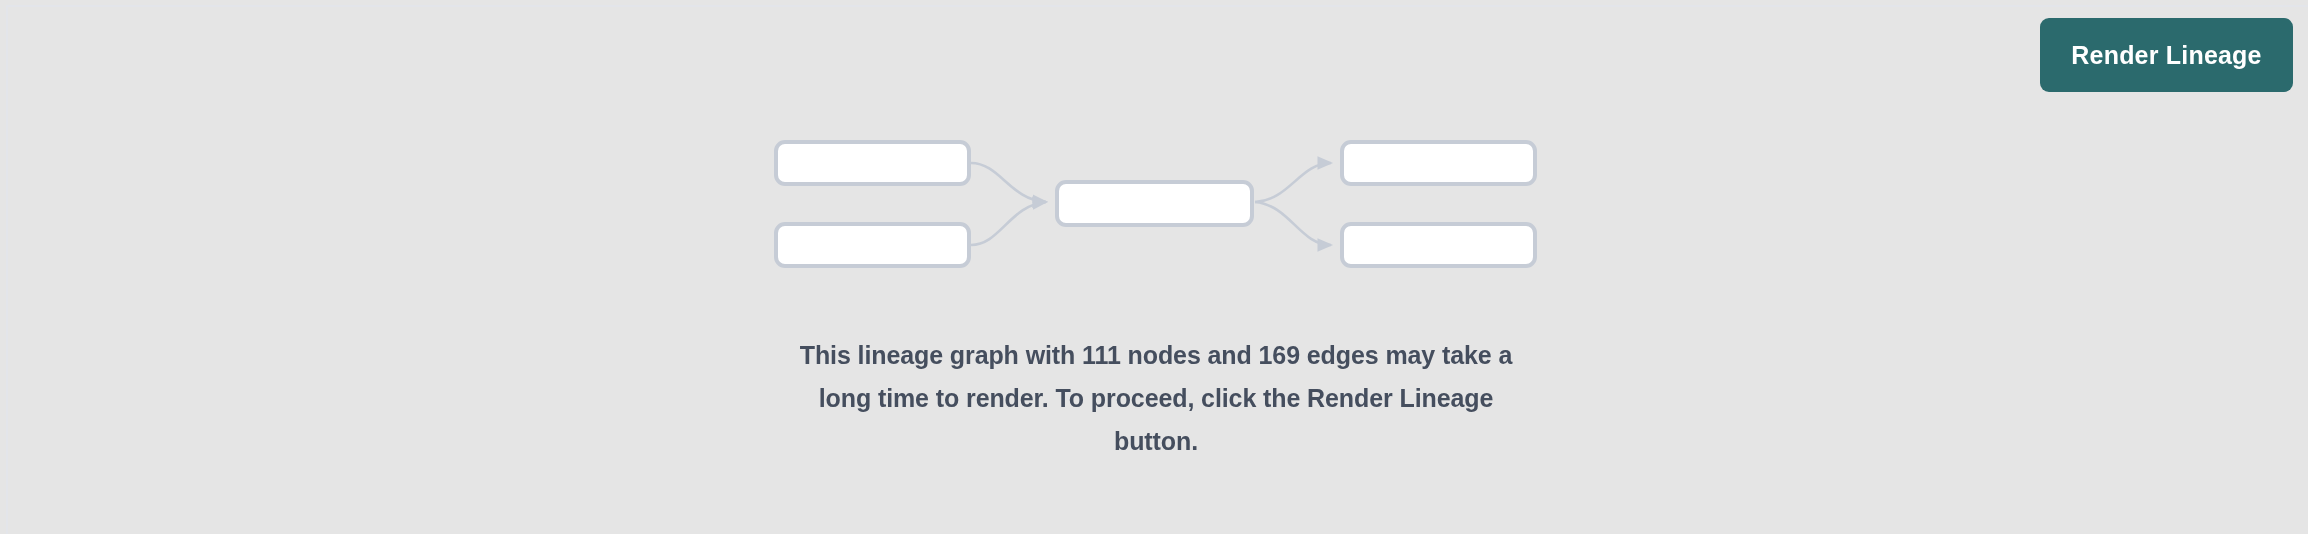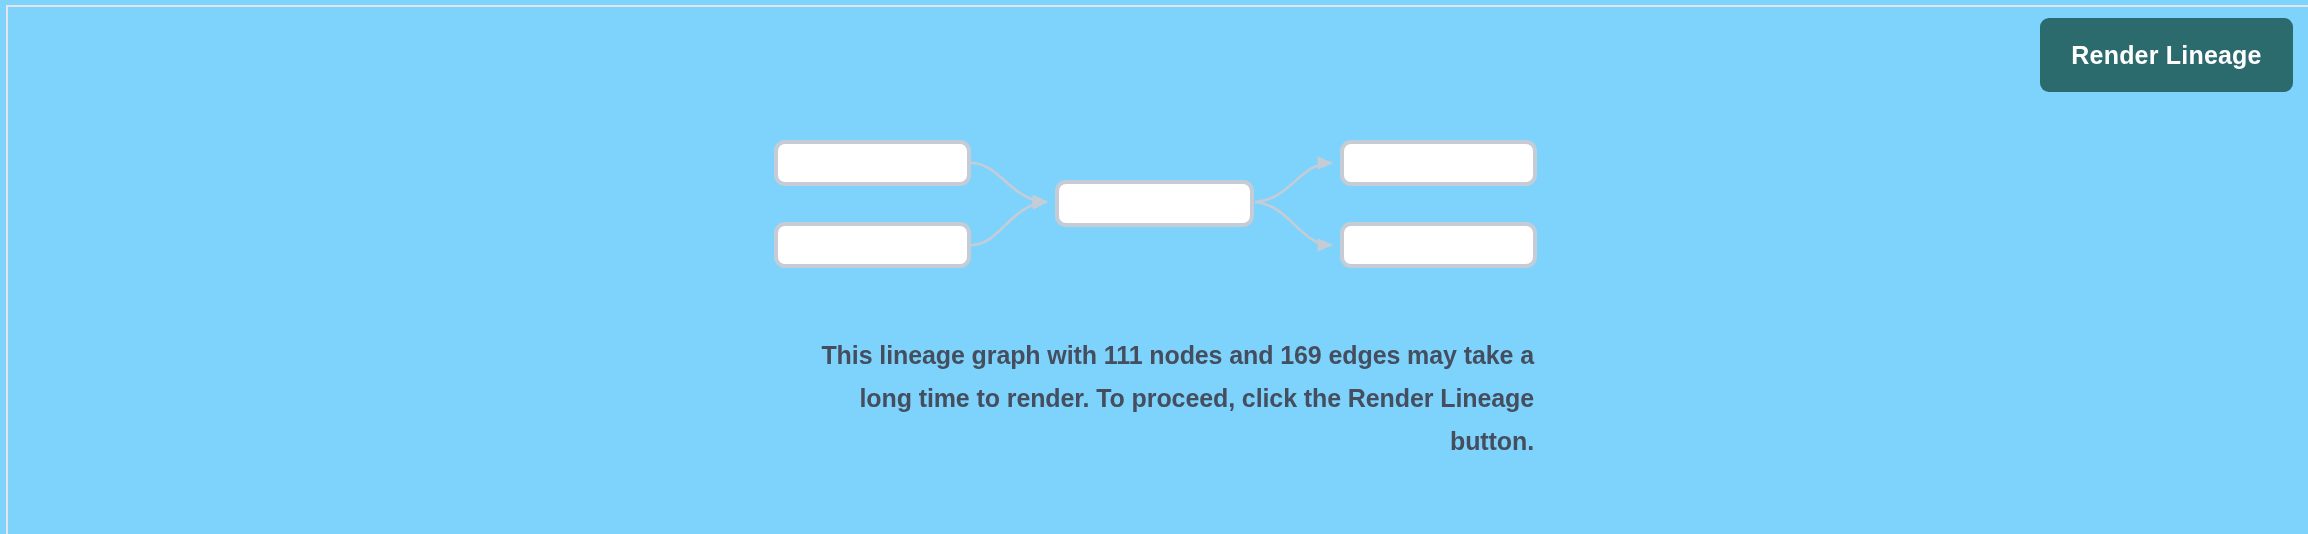--- a/index.html
+++ b/index.html
@@ -15,21 +15,21 @@
     -webkit-font-smoothing: antialiased;
   }
 
   
   #lineage-panel {
     position: absolute;
     left: 0;
     top: 0;
     width: 2308px;
     height: 534px;
-    background: #7dd3fc;
+    background: #e5e5e5;
     box-sizing: border-box;
   }
   #panel-top-border {
     position: absolute;
     left: 6px;
     top: 5px;
     width: 2302px;
     height: 2px;
     background: #e3e5ea;
   }
@@ -94,21 +94,21 @@
     width: 2308px;
     height: 320px;
   }
 
   
   #lineage-message {
     position: absolute;
     left: 778px;
     top: 334px;
     width: 756px;
-    text-align: right;
+    text-align: center;
     color: #454e5e;
     font-family: "Liberation Sans", sans-serif;
     font-size: 25px;
     font-weight: bold;
     line-height: 43px;
     letter-spacing: -0.1px;
   }
 </style>
 </head>
 <body>

